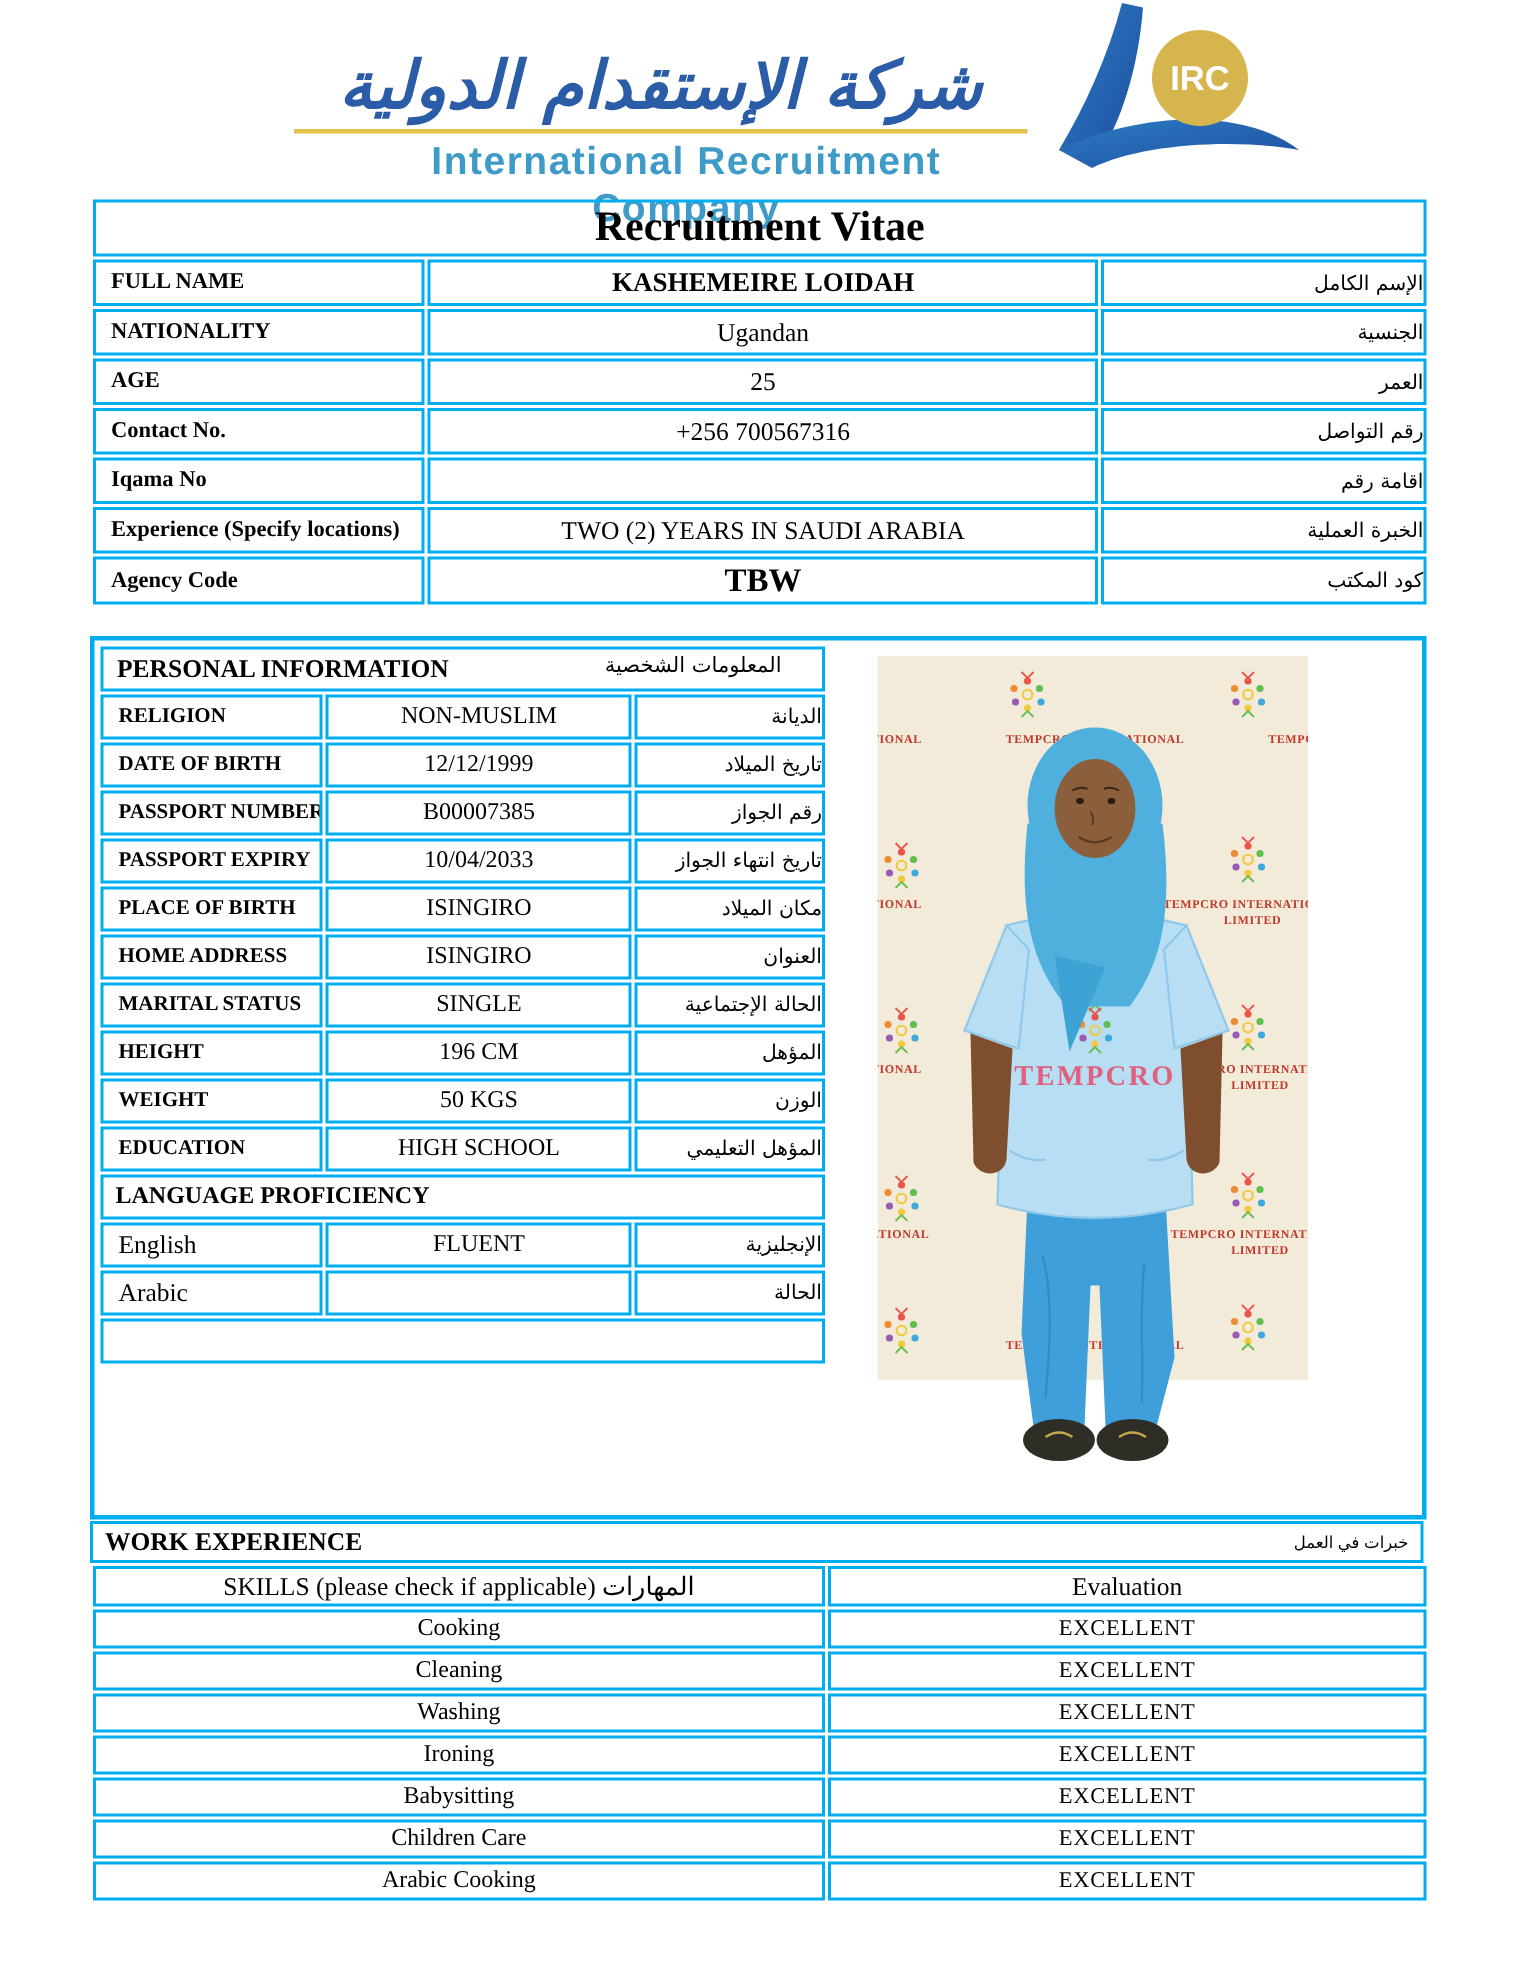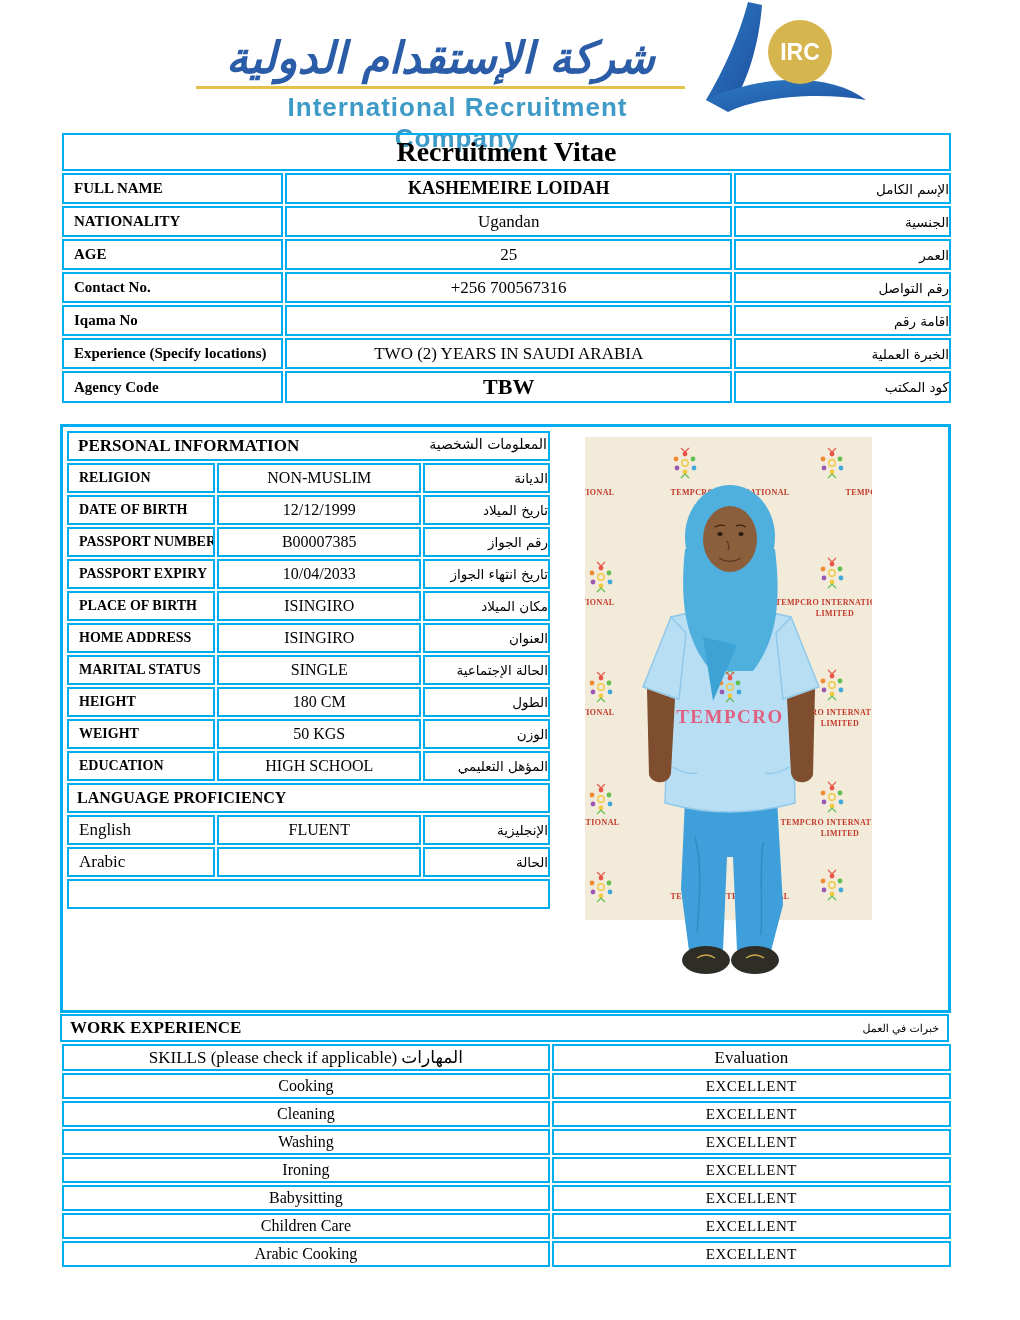--- a/index.html
+++ b/index.html
@@ -34,21 +34,21 @@
   
   .pbox{position:absolute;left:60px;top:424px;width:885px;height:583px;
         border:3px solid #00AEEF;}
   .ptable{position:absolute;left:2px;top:2px;width:487px;}
   .ptable td{height:24px;}
   .ptable .lbl{font-size:14px;}
   .ptable .val{font-size:16px;}
   .pi-head{height:24px;}
   .pi-en{font-weight:bold;font-size:17px;padding-left:8px;float:left;}
   .pi-ar{font-family:"DejaVu Sans",sans-serif;direction:rtl;font-size:14px;
-         float:right;}
+         float:right;margin-right:26px;}
   .lp-head{font-weight:bold;font-size:16px;padding-left:8px;height:22px;}
   .lang-lbl{font-size:17px;padding-left:10px;}
   .empty-tall{height:120px;}
   .photo{position:absolute;left:522px;top:10px;width:287px;height:553px;}
 
   
   .we-head{position:absolute;left:60px;top:1014px;width:885px;height:24px;
            border:2px solid #00AEEF;display:flex;align-items:center;
            justify-content:space-between;}
   .we-en{font-weight:bold;font-size:17px;padding-left:8px;}
@@ -176,22 +176,22 @@
         <td class="val">ISINGIRO</td>
         <td class="ar">العنوان</td>
           </tr>
       <tr>
         <td class="lbl">MARITAL STATUS</td>
         <td class="val">SINGLE</td>
         <td class="ar">الحالة الإجتماعية</td>
           </tr>
       <tr>
         <td class="lbl">HEIGHT</td>
-        <td class="val">180 CM</td>
-        <td class="ar">الطول</td>
+        <td class="val">196 CM</td>
+        <td class="ar">المؤهل</td>
           </tr>
       <tr>
         <td class="lbl">WEIGHT</td>
         <td class="val">50 KGS</td>
         <td class="ar">الوزن</td>
           </tr>
       <tr>
         <td class="lbl">EDUCATION</td>
         <td class="val">HIGH SCHOOL</td>
         <td class="ar">المؤهل التعليمي</td>

